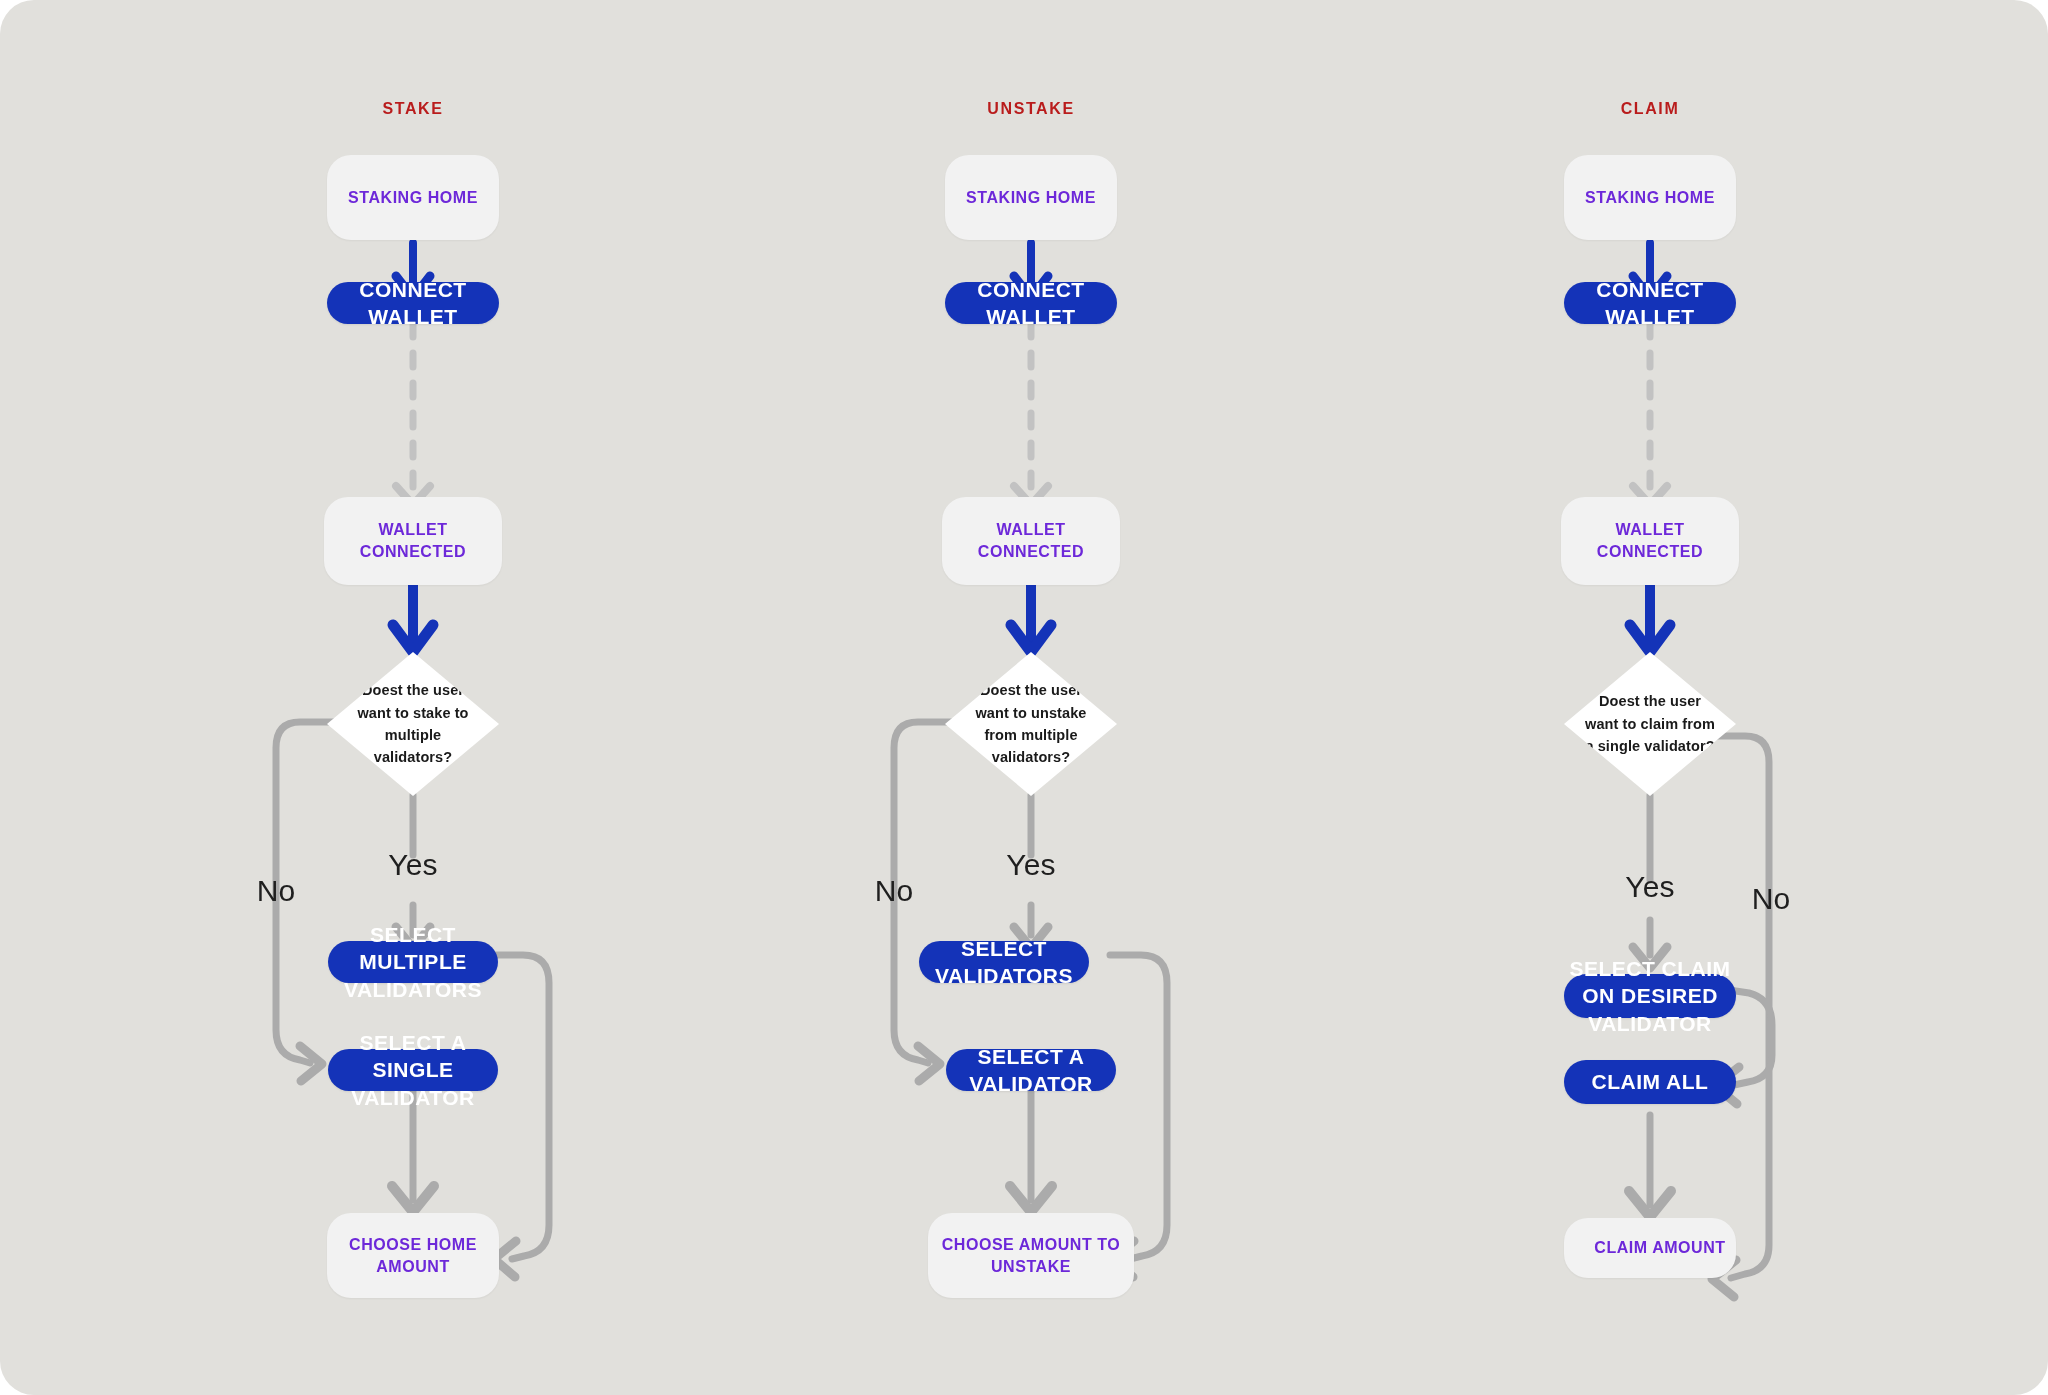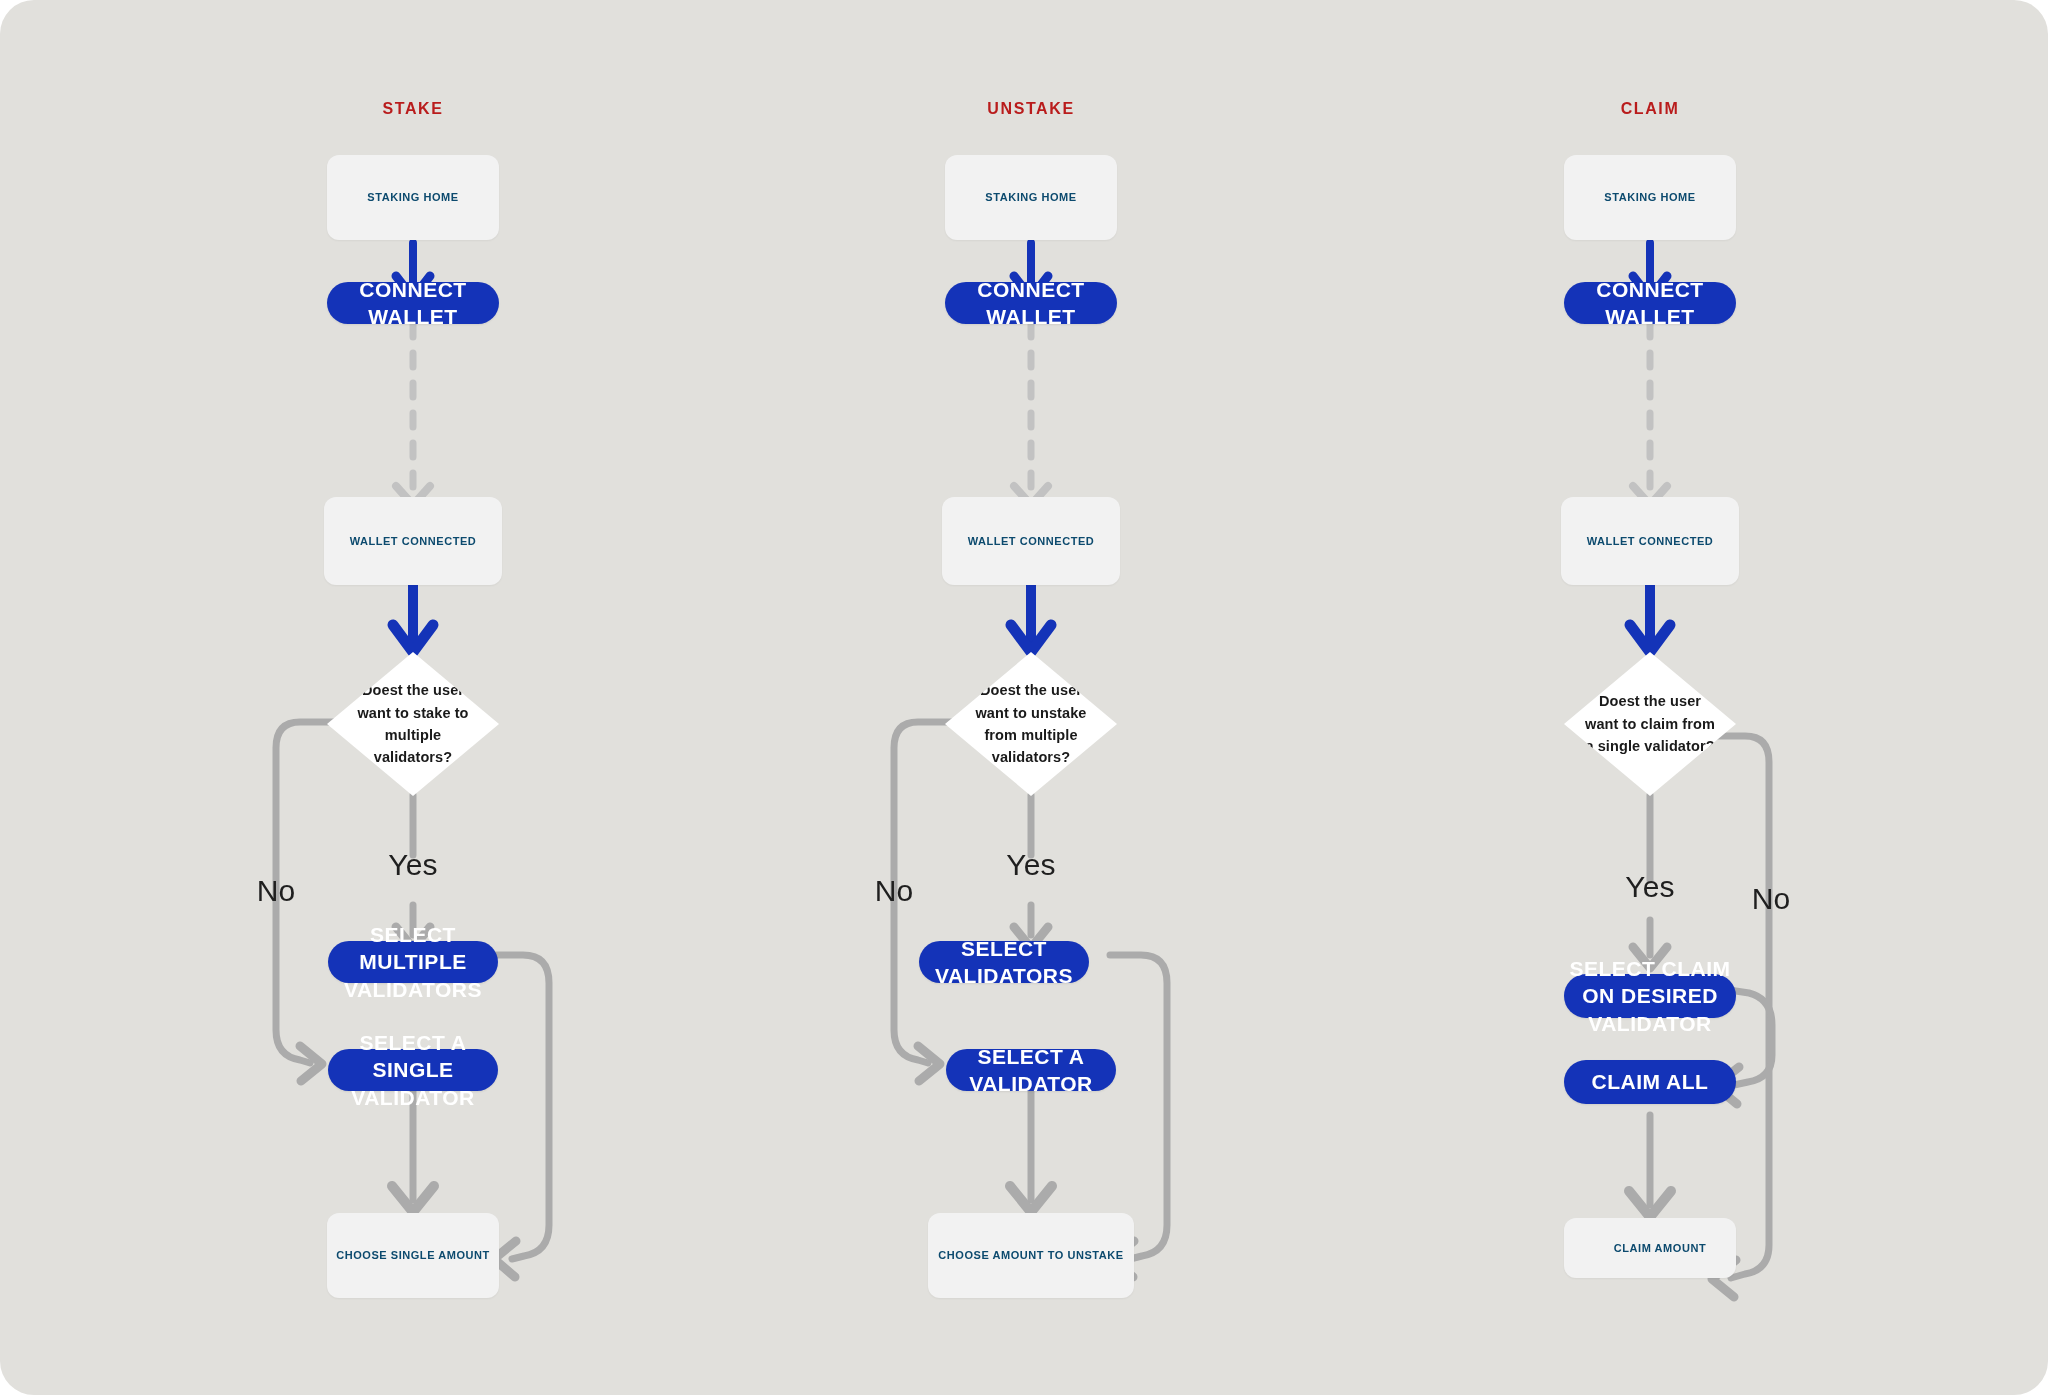--- a/index.html
+++ b/index.html
@@ -16,22 +16,22 @@
     letter-spacing:1.6px;text-align:right;white-space:nowrap;
     transform:translateX(-50%);
   }
 
   .node{
     position:absolute;transform:translateX(-50%);
     display:flex;align-items:center;justify-content:center;
     text-align:center;box-sizing:border-box;
   }
   .node-box{
-    background:#F2F2F2;border-radius:12px;
-    color:#0c4a6e;font-size:11px;font-weight:700;letter-spacing:.55px;
+    background:#F2F2F2;border-radius:24px;
+    color:#6d28d9;font-size:16px;font-weight:700;letter-spacing:.55px;
     line-height:1.35;box-shadow:0 1px 2px rgba(0,0,0,.05);
   }
   .node-pill{
     background:#1433B8;border-radius:30px;
     color:#ffffff;font-size:21px;font-weight:700;letter-spacing:.5px;
     line-height:1.3;box-shadow:0 1px 2px rgba(0,0,0,.08);
   }
   .node-diamond{
     background:#ffffff;
     color:#1A1A1A;font-size:14.5px;font-weight:600;letter-spacing:.1px;
@@ -123,21 +123,21 @@
   <div class="node node-box" style="left:413px;top:497px;width:178px;height:88px;">WALLET CONNECTED</div>
   <div class="node node-diamond" style="left:413px;top:652px;width:172px;height:144px;">
       <span>Doest the user want to stake to multiple validators?</span>
     </div>
 
   <div class="branch-label" style="left:413px;top:848px;">Yes</div>
   <div class="branch-label" style="left:276px;top:874px;">No</div>
 
   <div class="node node-pill" style="left:413px;top:941px;width:170px;height:42px;">SELECT MULTIPLE VALIDATORS</div>
   <div class="node node-pill" style="left:413px;top:1049px;width:170px;height:42px;">SELECT A SINGLE VALIDATOR</div>
-  <div class="node node-box" style="left:413px;top:1213px;width:172px;height:85px;">CHOOSE SINGLE AMOUNT</div>
+  <div class="node node-box" style="left:413px;top:1213px;width:172px;height:85px;">CHOOSE HOME AMOUNT</div>
 
   <div class="col-header" style="left:1031px;top:100px;">UNSTAKE</div>
 
   <div class="node node-box" style="left:1031px;top:155px;width:172px;height:85px;">STAKING HOME</div>
   <div class="node node-pill" style="left:1031px;top:282px;width:172px;height:42px;">CONNECT WALLET</div>
   <div class="node node-box" style="left:1031px;top:497px;width:178px;height:88px;">WALLET CONNECTED</div>
   <div class="node node-diamond" style="left:1031px;top:652px;width:172px;height:144px;">
       <span>Doest the user want to unstake from multiple validators?</span>
     </div>
 

